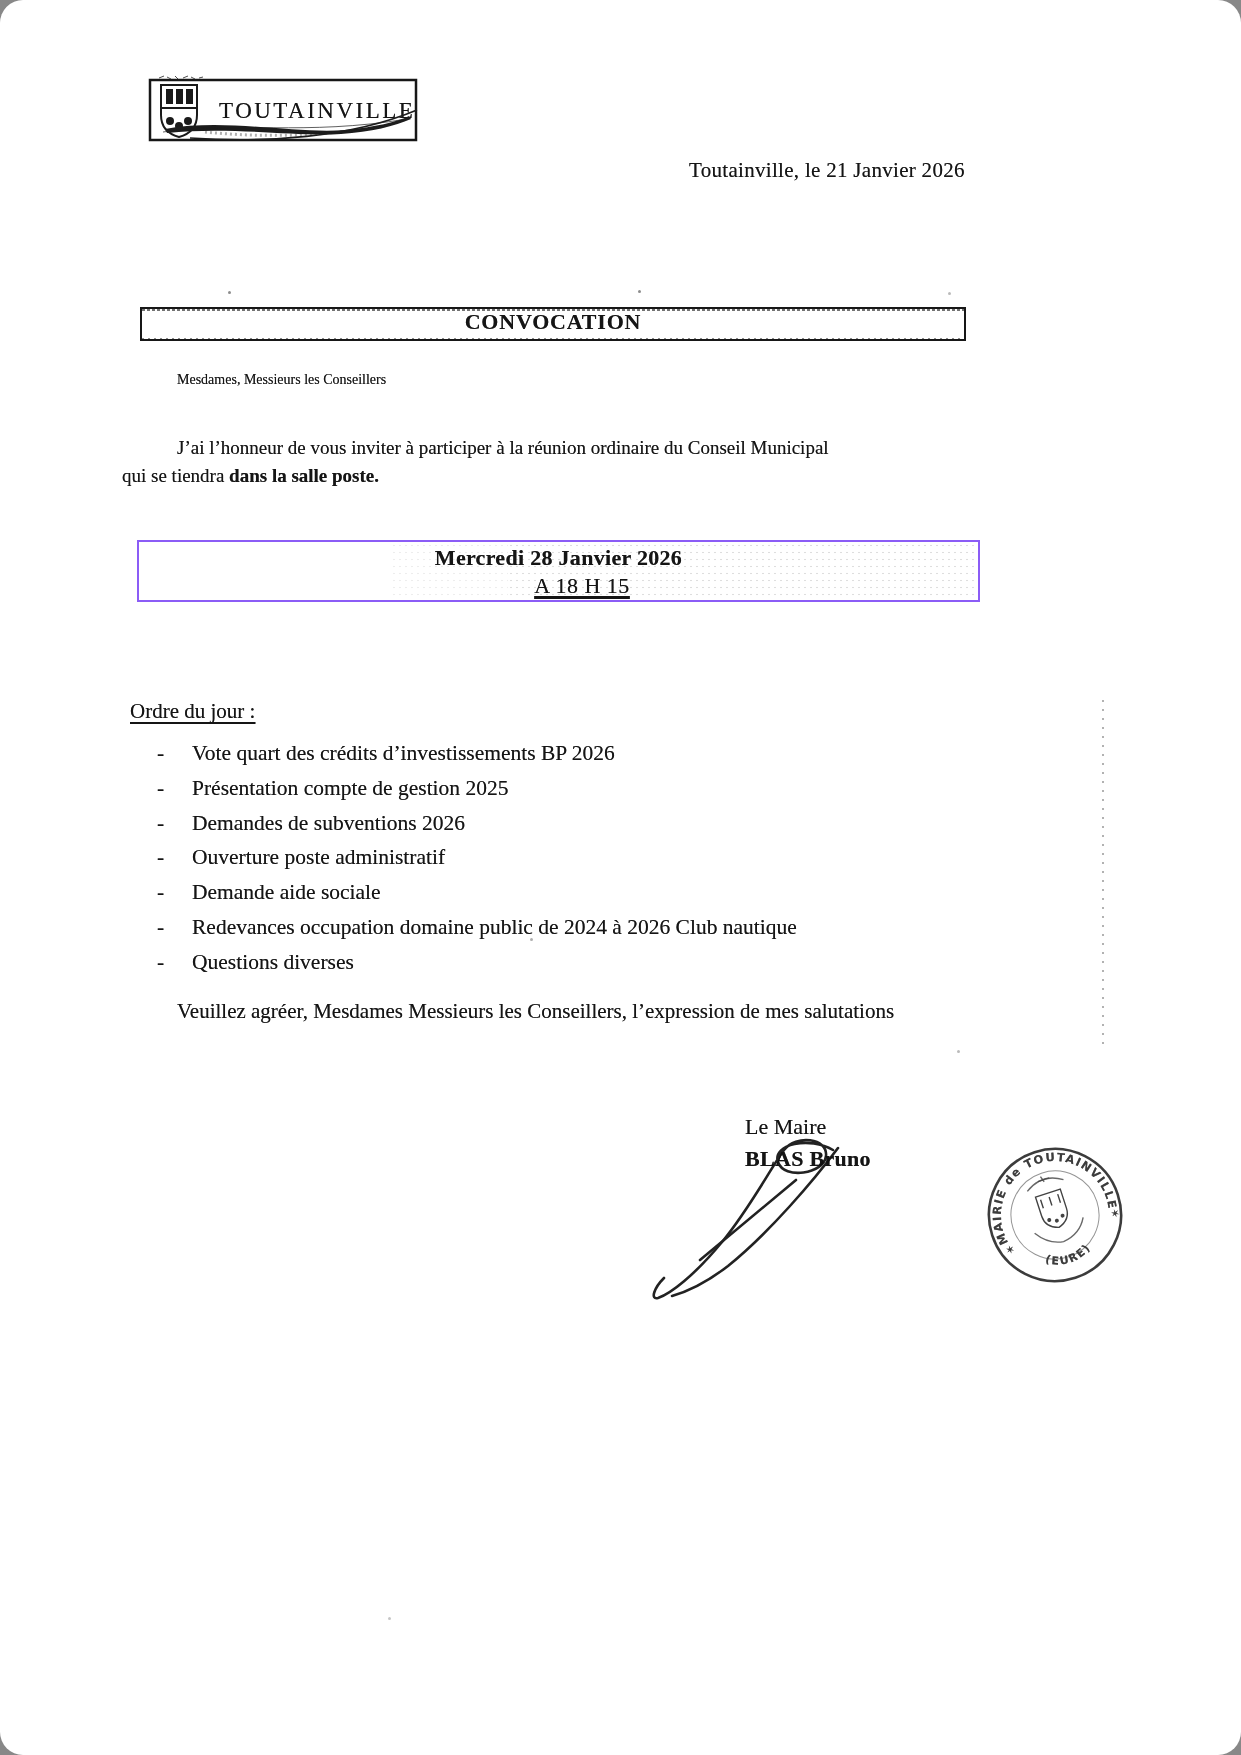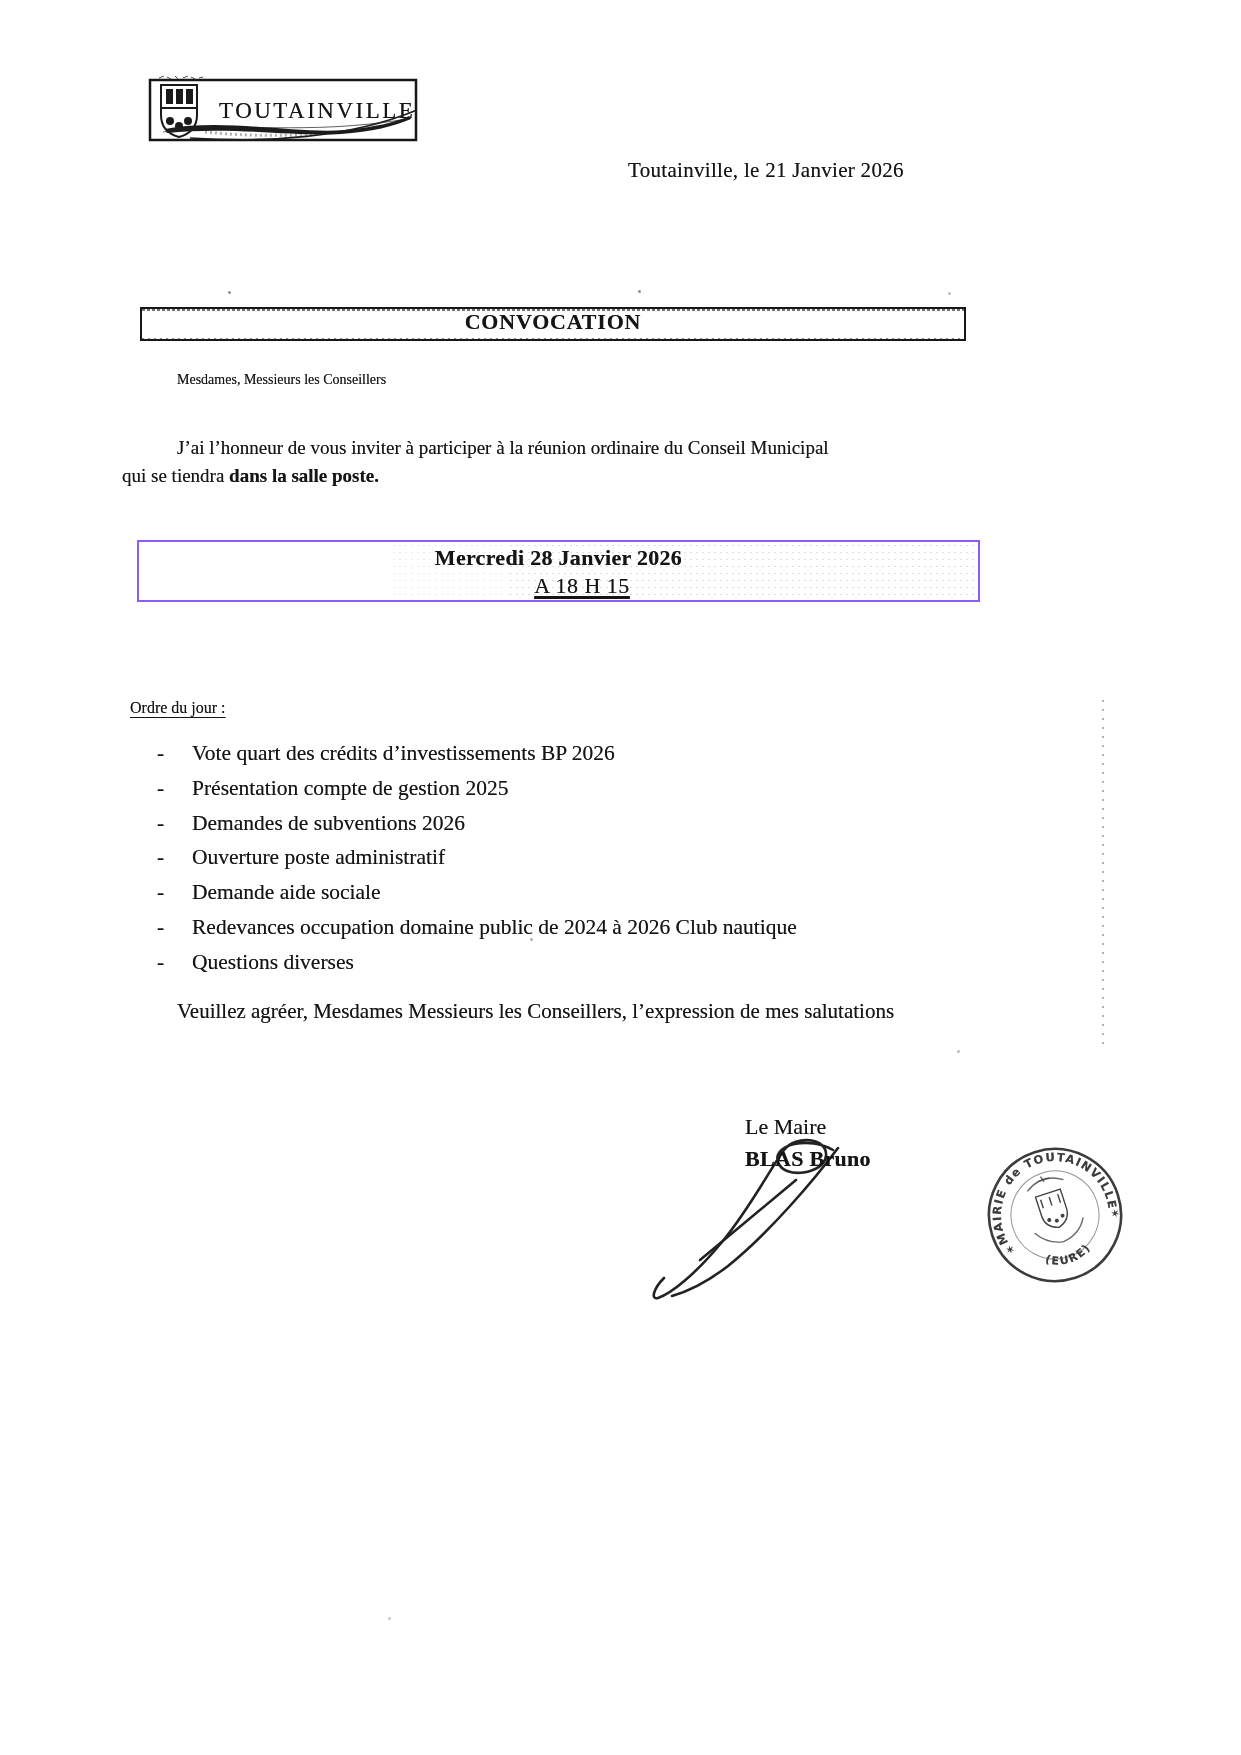--- a/index.html
+++ b/index.html
@@ -4,28 +4,29 @@
 <style>
   html,body{margin:0;padding:0;background:#888;}
   .page{
     position:relative;
     width:1241px;height:1755px;
     margin:0 auto;
     background:#ffffff;
     font-family:"Liberation Serif", serif;
     color:#151515;
     overflow:hidden;
+    border-radius:23px;
   }
   .soft{ text-shadow:0 0 .5px rgba(0,0,0,.55); }
 
   
   .logo{ position:absolute; left:145px; top:74px; }
 
   .dateline{
-    position:absolute; left:628px; top:158px;
+    position:absolute; left:689px; top:158px;
     font-size:21px; letter-spacing:.3px;
   }
 
   
   .title-box{
     position:absolute; left:140px; top:307px; width:822px; height:30px;
     border:2px solid #171717;
     display:flex; align-items:flex-start; justify-content:center;
     background-image:
       repeating-linear-gradient(90deg, rgba(0,0,0,.55) 0 3px, rgba(0,0,0,0) 3px 5px),
@@ -66,21 +67,21 @@
   .speckle{
     position:absolute; top:0; bottom:0; pointer-events:none;
     background-image:radial-gradient(rgba(40,40,40,.55) .7px, rgba(0,0,0,0) 1px);
     background-size:6px 7px; opacity:.28;
   }
   .speckle.s1{ left:44%; right:2px; }
   .speckle.s2{ left:30%; width:14%; opacity:.15; }
 
   .agenda-heading{
     position:absolute; left:130px; top:699px;
-    font-size:16px; text-decoration:underline; text-underline-offset:4px;
+    font-size:21px; text-decoration:underline; text-underline-offset:4px;
   }
 
   ul.agenda{
     position:absolute; left:157px; top:741px; margin:0; padding:0; list-style:none;
     font-size:21.5px;
   }
   ul.agenda li{ display:flex; height:34.8px; align-items:flex-start; }
   ul.agenda .dash{ width:35px; flex:0 0 35px; }
 
   .closing{

